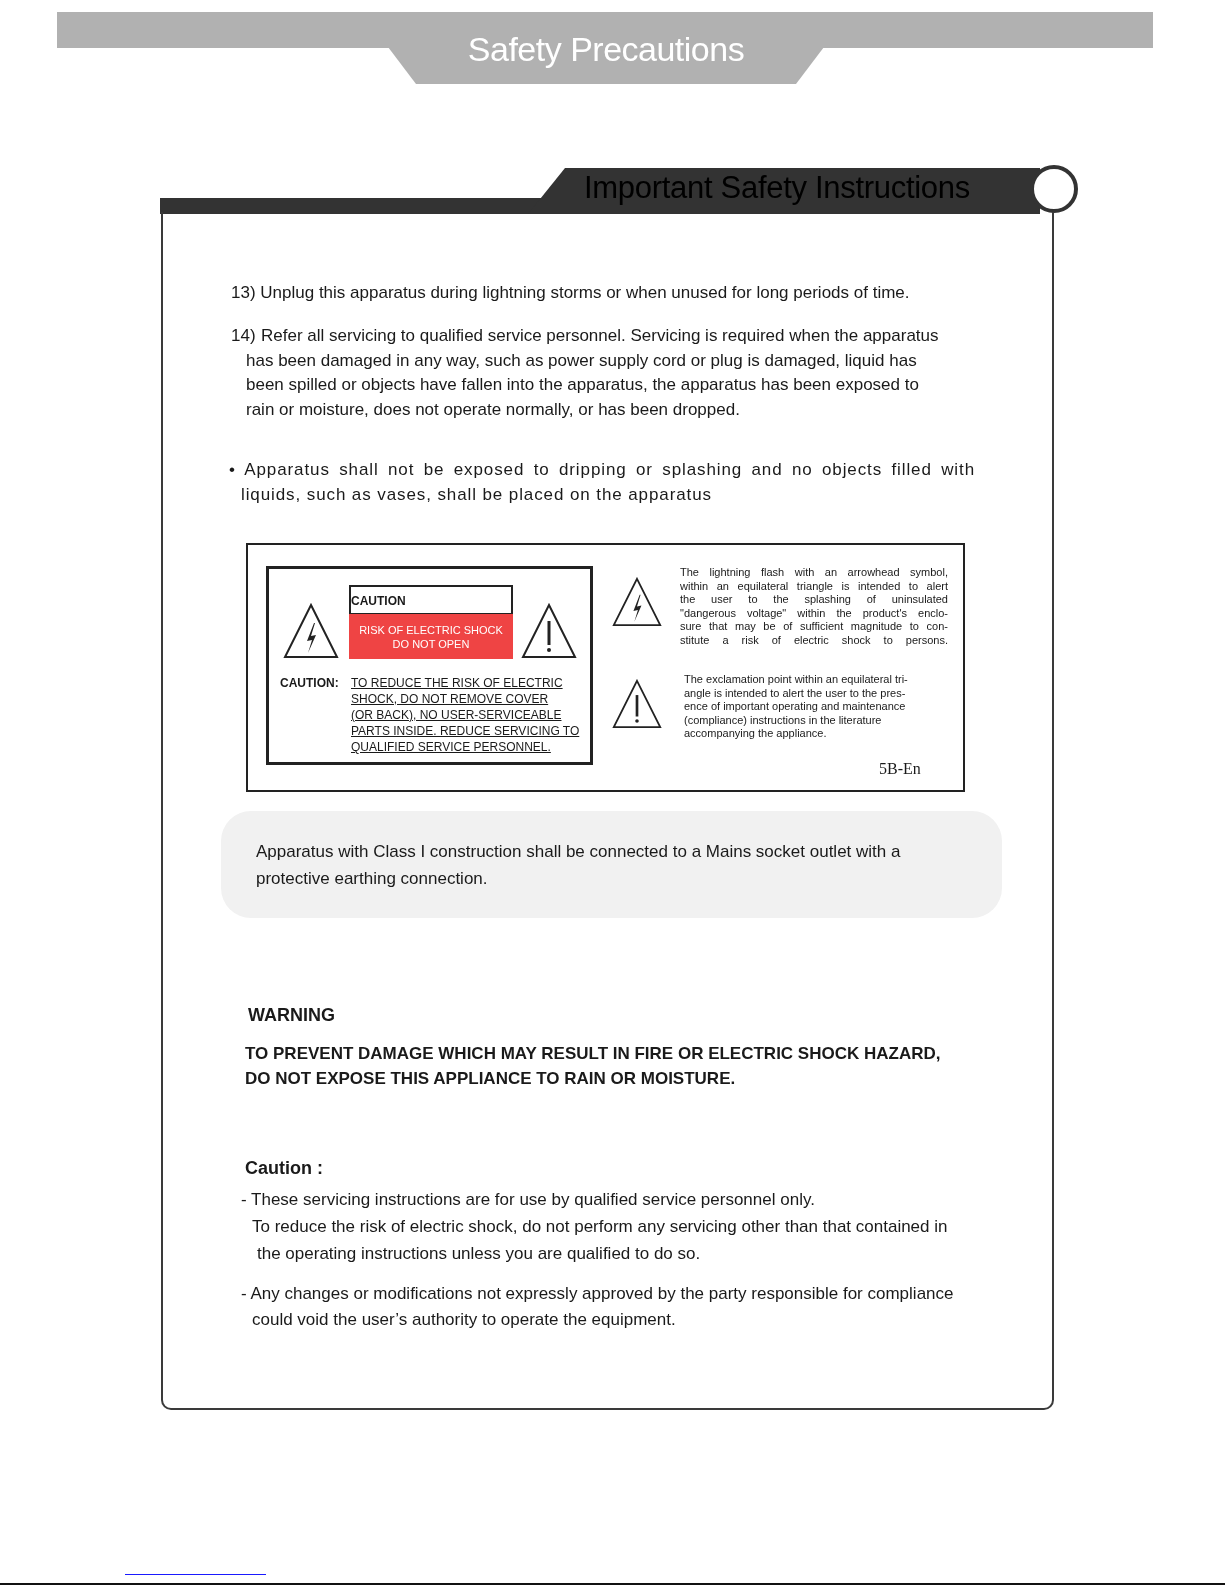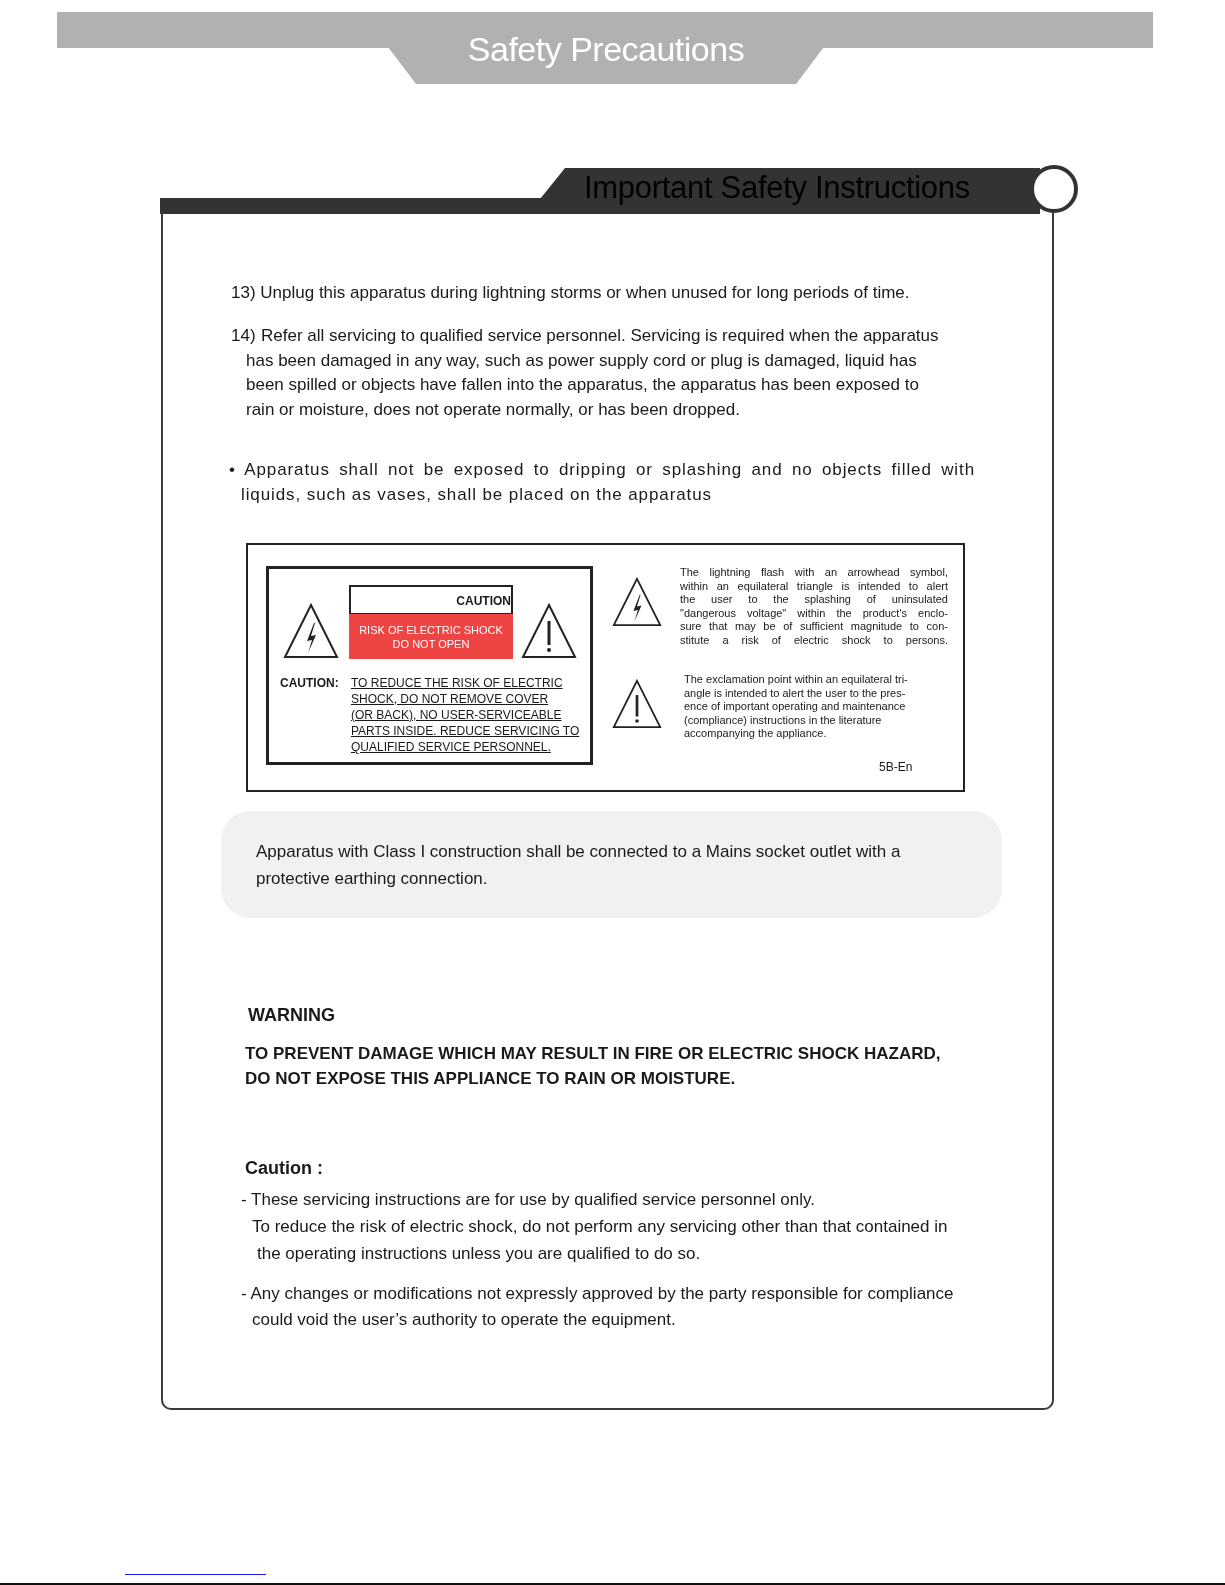--- a/index.html
+++ b/index.html
@@ -24,29 +24,29 @@
   .para { font-size:17px; line-height:24.5px; color:#1a1a1a; }
   .item13 { left:231px; top:281px; }
   .item14 { left:231px; top:324px; width:745px; }
   .item14 .num { position:absolute; left:0; top:0; }
   .bullet { left:229px; top:458px; width:746px; text-align:justify; letter-spacing:0.9px; }
 
   
   .label-outer { left:246px; top:543px; width:719px; height:249px; border:2px solid #222; box-sizing:border-box; }
   .label-inner { left:266px; top:566px; width:327px; height:199px; border:3px solid #222; box-sizing:border-box; }
   .caution-head { left:349px; top:585px; width:164px; height:30px; border:2px solid #222; box-sizing:border-box;
-                  text-align:right; font-size:12px; font-weight:bold; line-height:28px; }
+                  text-align:left; font-size:12px; font-weight:bold; line-height:28px; }
   .caution-black { left:349px; top:614px; width:164px; height:45px; background:#ef4444; color:#fff;
                    font-size:11px; line-height:14px; text-align:center; padding-top:9px; box-sizing:border-box; }
   .caution-label { left:280px; top:675px; font-size:12px; line-height:16px;font-weight:bold; }
   .caution-text { left:351px; top:675px; font-size:12px; line-height:16px;text-decoration:underline; }
   .sym-text { font-size:11px; line-height:13.5px; text-align:justify; }
   .sym1 { left:680px; top:566px; width:268px; }
   .sym2 { left:684px; top:673px; width:260px; text-align:left; }
-  .code { left:879px; top:760px; font-size:12px; }
+  .code { left:879px; top:760px; font-size:16px;font-family:Liberation Serif, serif; }
 
   
   .note { left:221px; top:811px; width:781px; height:107px; background:#f1f1f1; border-radius:30px; }
   .note-text { left:256px; top:838px; width:710px; font-size:17px; line-height:27px; }
 
   
   .warn-title { left:248px; top:1005px; font-size:18px; font-weight:bold; }
   .warn-body { left:245px; top:1041px; font-size:17px; font-weight:bold; line-height:25px; width:760px; }
 
   

